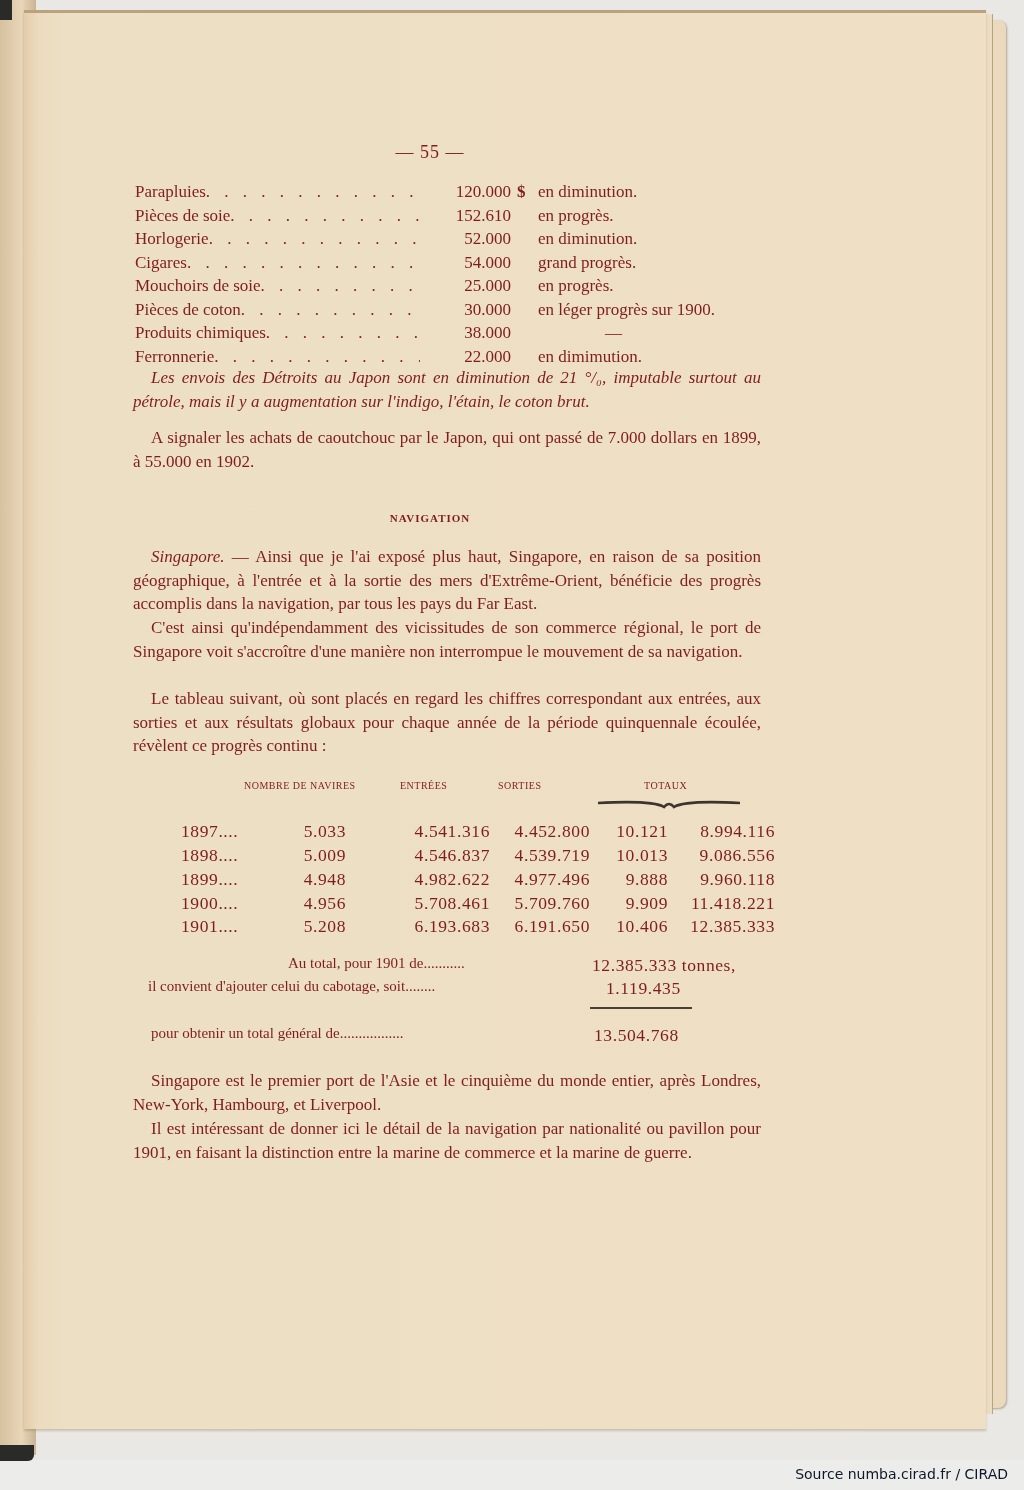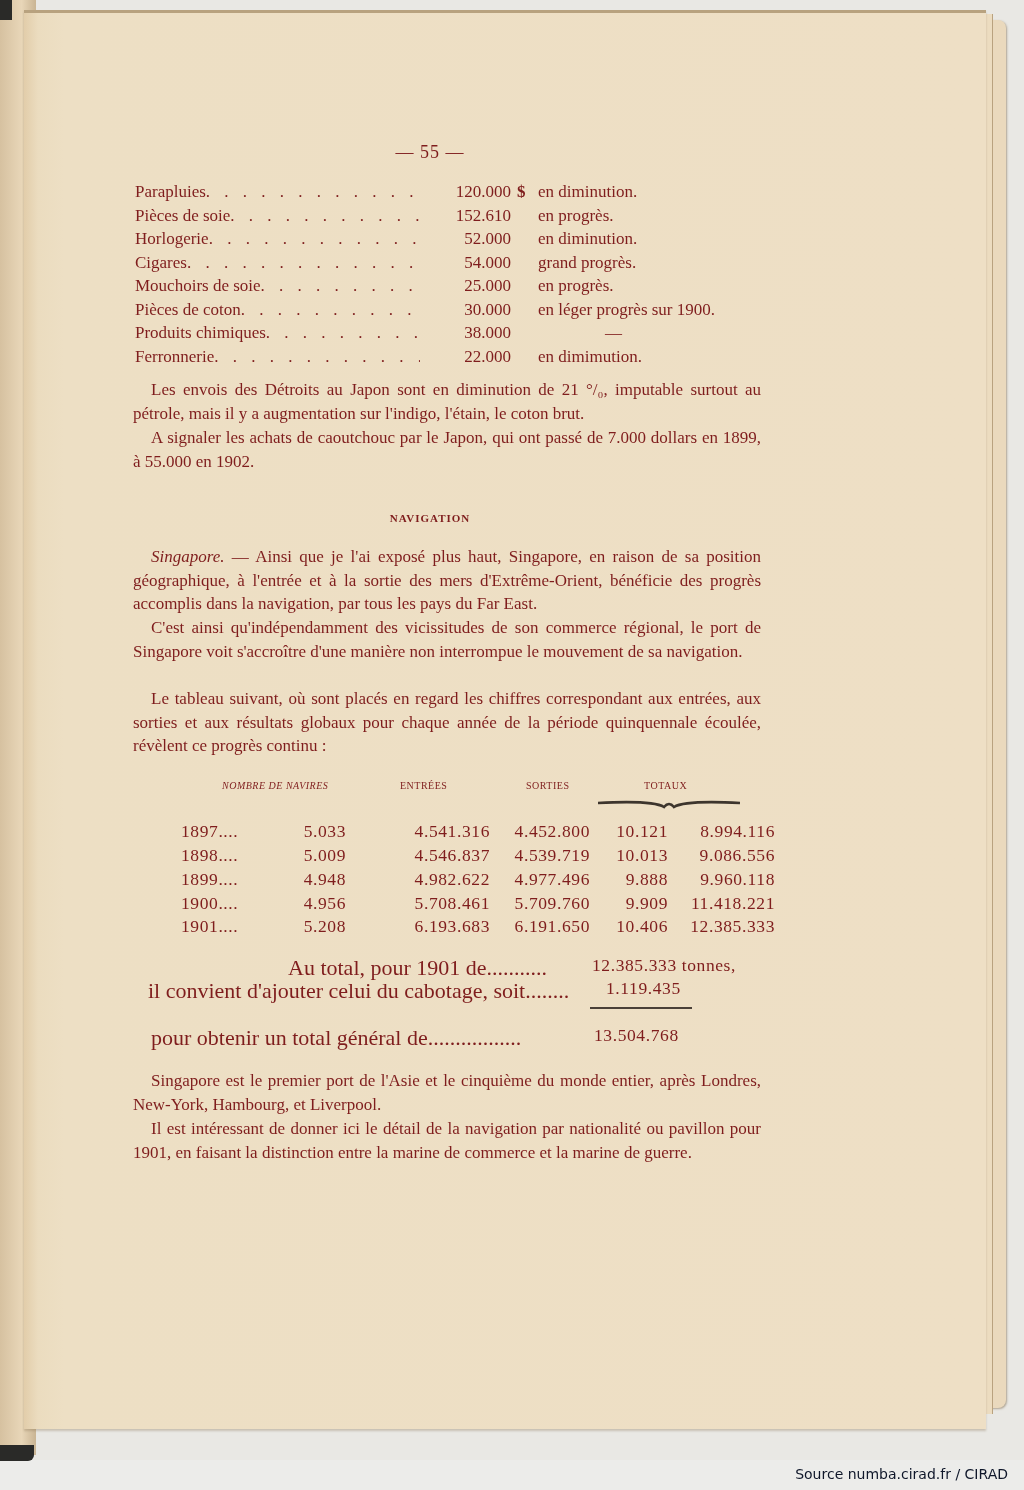--- a/index.html
+++ b/index.html
@@ -52,21 +52,21 @@
   .brace { position: absolute; left: 596px; top: 797px; }
   .trow { position: absolute; left: 16px; height: 23px; font-size: 17.5px; width: 1024px; font-family: "Liberation Serif", serif; letter-spacing: 0.6px; }
   .trow span { position: absolute; white-space: nowrap; }
   .c-year { left: 165px; }
   .c-ships { left: 272px; width: 58px; text-align: right; }
   .c-in { left: 378px; width: 96px; text-align: right; }
   .c-out { left: 478px; width: 96px; text-align: right; }
   .c-tships { left: 580px; width: 72px; text-align: right; }
   .c-ttons { left: 655px; width: 104px; text-align: right; }
 
-  .sum-row { position: absolute; height: 24px; font-size: 22px; white-space: nowrap; }
+  .sum-row { position: absolute; height: 24px; font-size: 15px; white-space: nowrap; }
   .sum-val { position: absolute; left: 592px; font-size: 17.5px; letter-spacing: 0.6px; }
   .sum-rule { position: absolute; left: 590px; top: 1007px; width: 102px; height: 2px; background: #4a4038; }
 
   .source { position: absolute; right: 16px; top: 1466px; font-family: "DejaVu Sans", sans-serif; font-size: 14px; color: #0f172a; }
 </style>
 </head>
 <body>
 
 <div class="scan-bg"></div>
 <div class="binding"></div>
@@ -123,32 +123,32 @@
       <span class="goods-trend dash">—</span>
     </div>
     <div class="goods-row">
       <span class="goods-name"><span>Ferronnerie</span><span class="dots">. . . . . . . . . . . . . . .</span></span>
       <span class="goods-value">22.000</span>
       <span class="goods-unit"></span>
       <span class="goods-trend">en dimimution.</span>
     </div>
   </div>
 
-<div class="para ink" style="top:378px;"><span class="indent"></span><span>Les envois des Détroits au Japon sont en diminution de 21 °/₀, imputable surtout au pétrole, mais il y a augmentation sur l'indigo, l'étain, le coton brut.</span></div>
+<div class="para ink" style="top:366px;font-style:italic;"><span class="indent"></span><span>Les envois des Détroits au Japon sont en diminution de 21 °/₀, imputable surtout au pétrole, mais il y a augmentation sur l'indigo, l'étain, le coton brut.</span></div>
 <div class="para ink" style="top:426px;"><span class="indent"></span><span>A signaler les achats de caoutchouc par le Japon, qui ont passé de 7.000 dollars en 1899, à 55.000 en 1902.</span></div>
 
 <div class="heading ink">NAVIGATION</div>
 
 <div class="para ink" style="top:545px;"><span class="indent"></span><em>Singapore.</em><span> — Ainsi que je l'ai exposé plus haut, Singapore, en raison de sa position géographique, à l'entrée et à la sortie des mers d'Extrême-Orient, bénéficie des progrès accomplis dans la navigation, par tous les pays du Far East.</span></div>
 <div class="para ink" style="top:616px;"><span class="indent"></span><span>C'est ainsi qu'indépendamment des vicissitudes de son commerce régional, le port de Singapore voit s'accroître d'une manière non interrompue le mouvement de sa navigation.</span></div>
 <div class="para ink" style="top:687px;"><span class="indent"></span><span>Le tableau suivant, où sont placés en regard les chiffres correspondant aux entrées, aux sorties et aux résultats globaux pour chaque année de la période quinquennale écoulée, révèlent ce progrès continu :</span></div>
 
-<div class="tbl-head ink" style="left:222px;font-style:italic;">NOMBRE DE NAVIRES</div>
+<div class="tbl-head ink" style="left:244px;">NOMBRE DE NAVIRES</div>
 <div class="tbl-head ink" style="left:400px;">ENTRÉES</div>
-<div class="tbl-head ink" style="left:498px;margin-left:28px;">SORTIES</div>
+<div class="tbl-head ink" style="left:498px;">SORTIES</div>
 <div class="tbl-head ink" style="left:644px;">TOTAUX</div>
 <svg class="brace" width="146" height="14" viewBox="0 0 146 14">
   <path d="M2 6 C 40 4, 60 5, 68 10 Q 73 4, 78 10 C 86 5, 106 4, 144 6" stroke="#3d352d" stroke-width="2.6" fill="none"></path>
 </svg>
 
 <div id="nav-table">
     <div class="trow ink" style="top: 821px;">
       <span class="c-year">1897....</span>
       <span class="c-ships">5.033</span>
       <span class="c-in">4.541.316</span>

